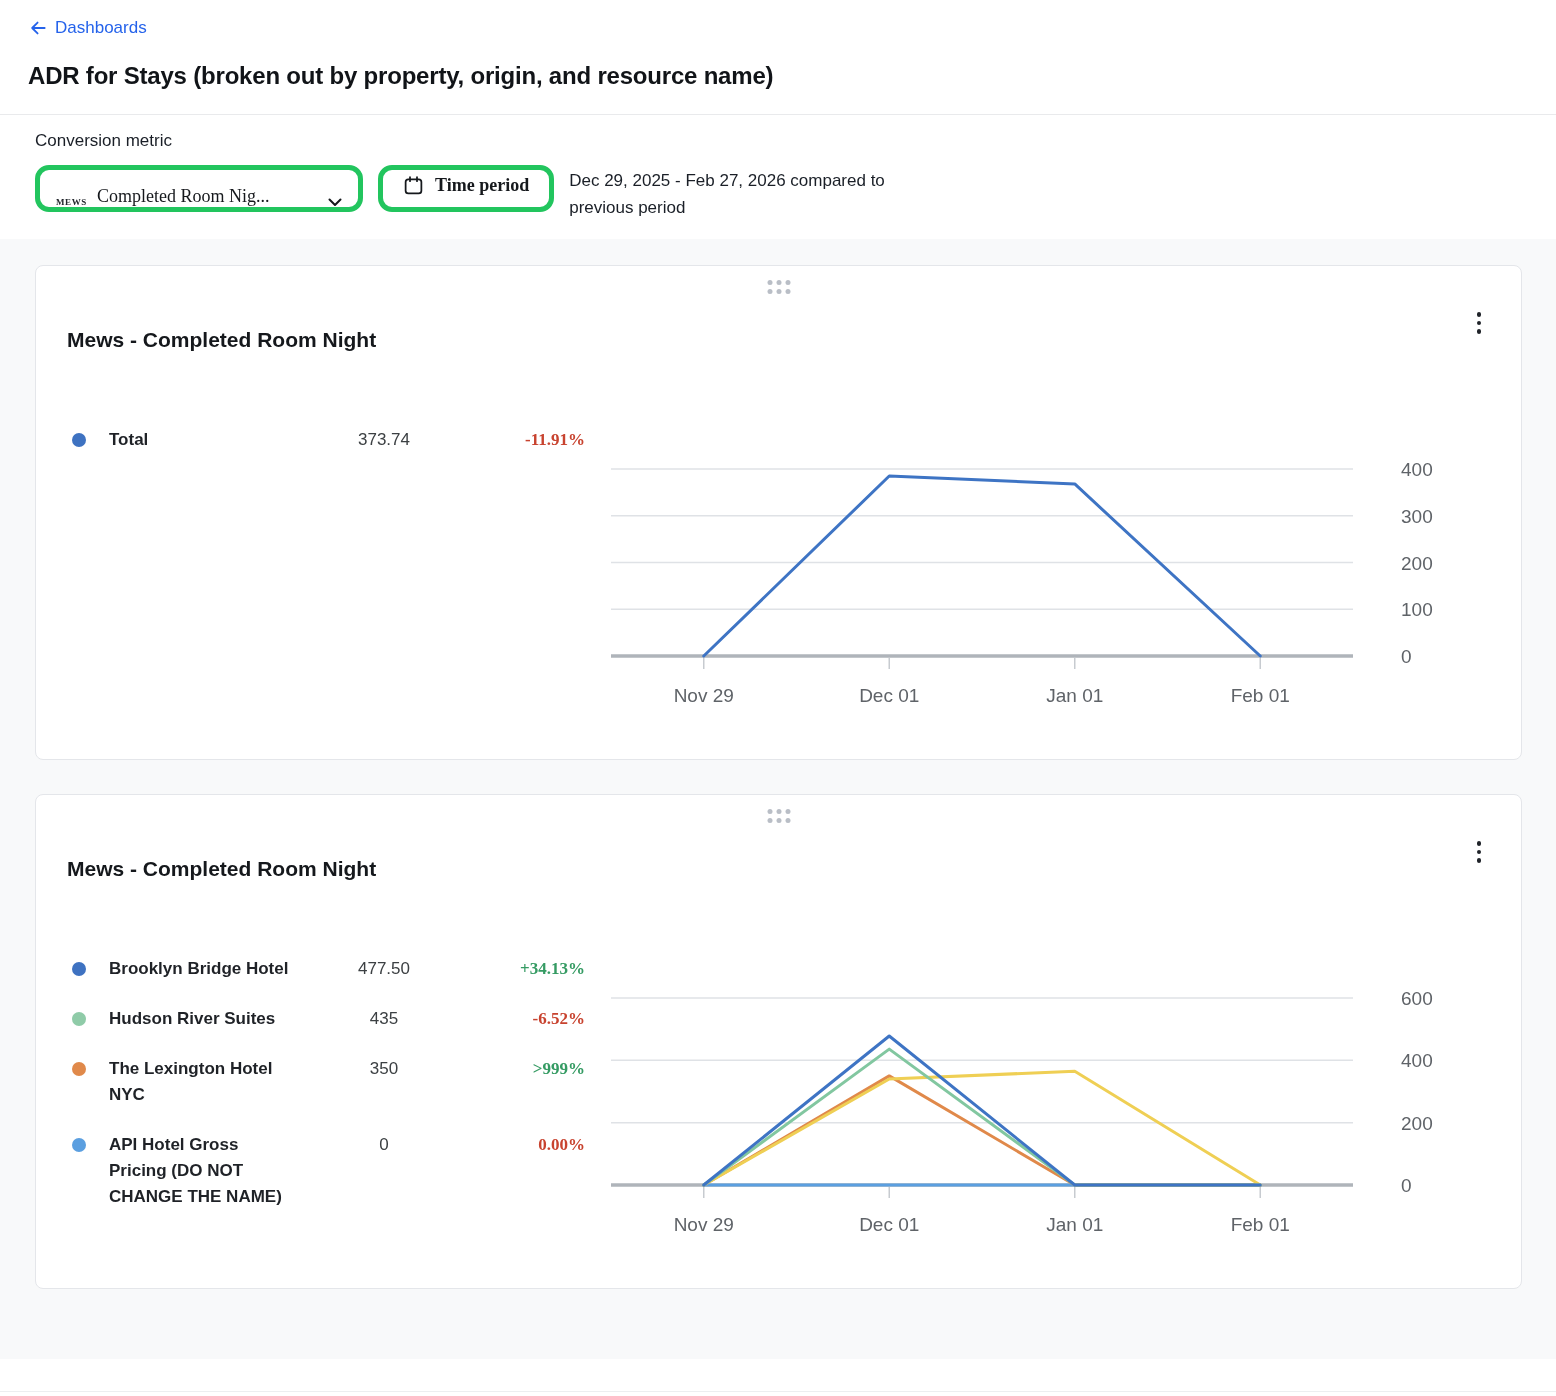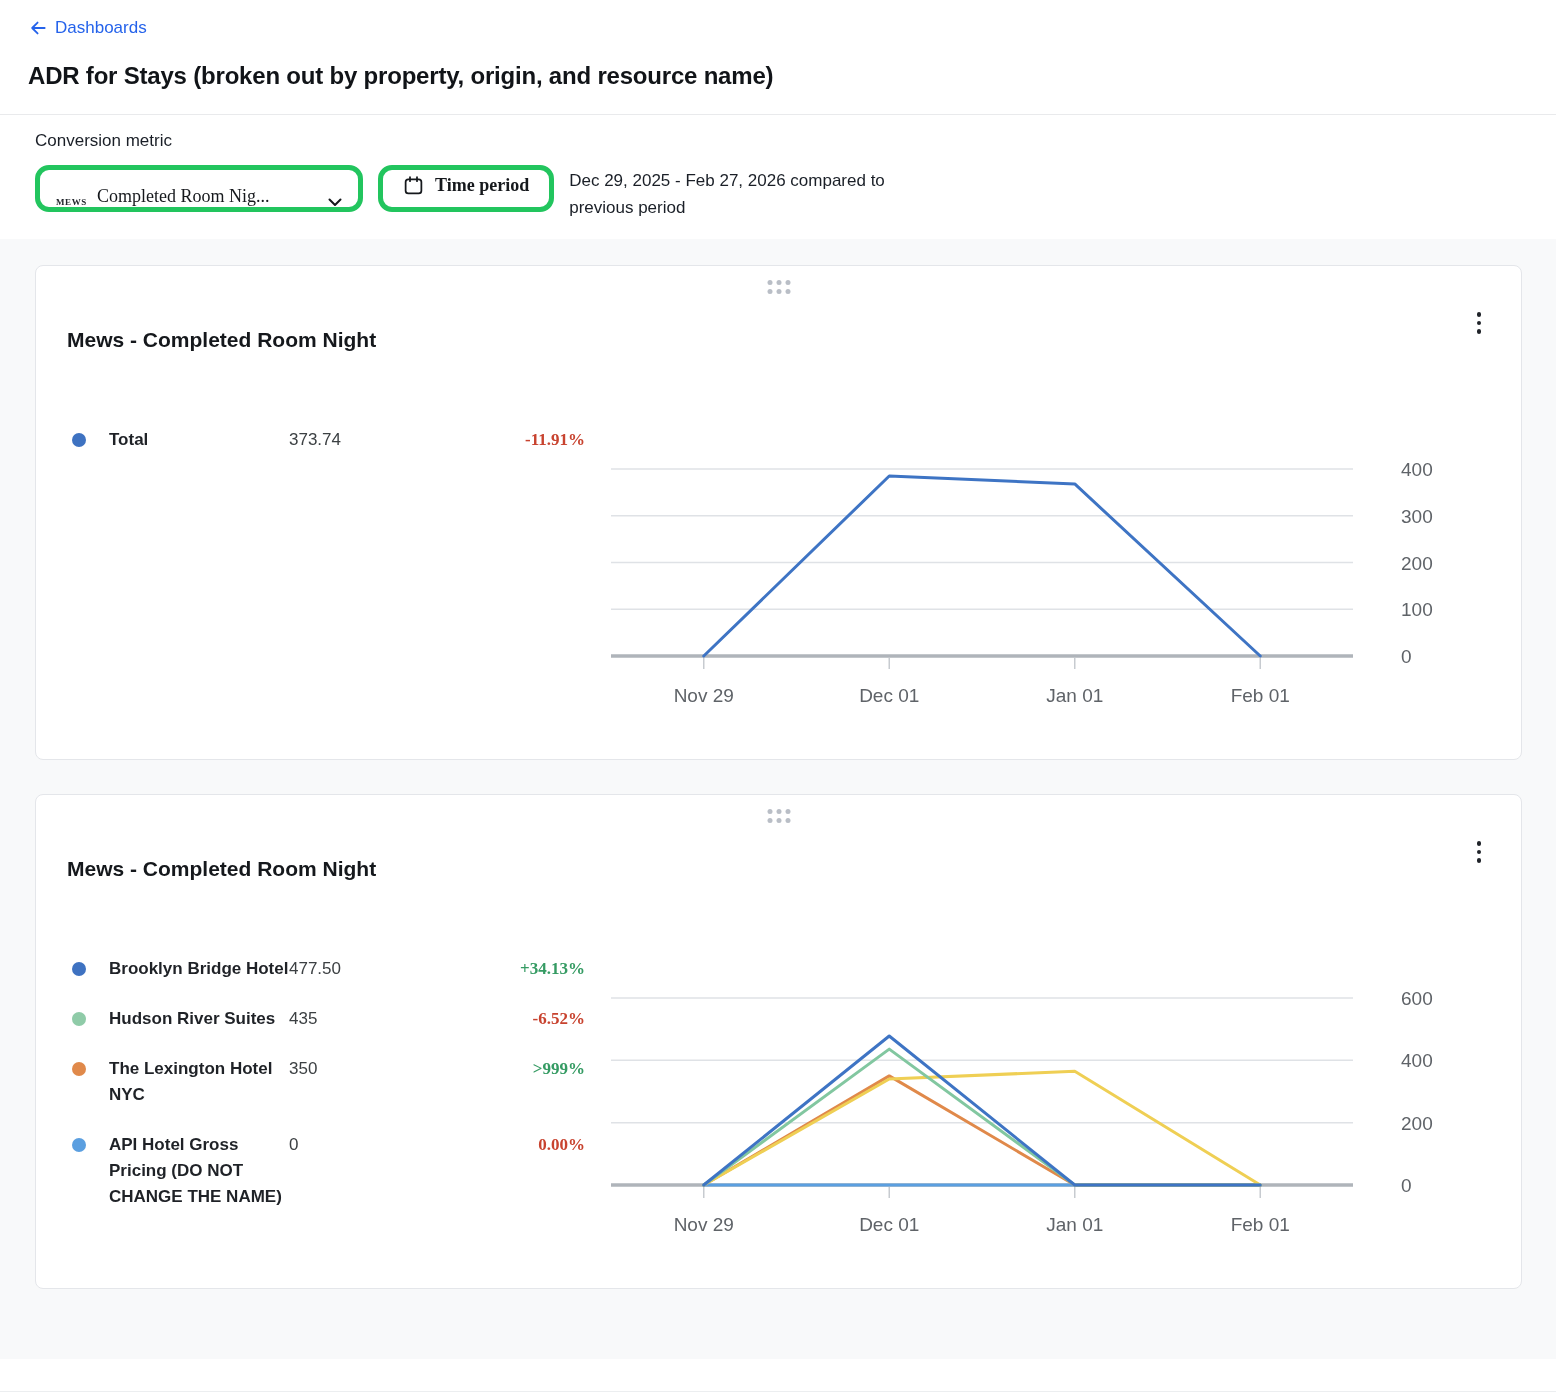--- a/index.html
+++ b/index.html
@@ -68,21 +68,21 @@
   
   .legend { width:518px; padding-top:2px; }
   .legend-row {
     display:grid; grid-template-columns:42px 180px 190px 106px;
     margin-bottom:24px; cursor:pointer;
   }
   .legend-row .dot {
     width:14px; height:14px; border-radius:50%; margin-top:6px; margin-left:5px;
   }
   .legend-row .lname { font-size:17px; font-weight:600; line-height:26px; color:#1f2227; }
-  .legend-row .lvalue { font-size:17px; line-height:26px; color:#3c4043; text-align:left; }
+  .legend-row .lvalue { font-size:17px; line-height:26px; color:#3c4043; text-align:center; }
   .legend-row .lchange { font-size:17px; font-weight:700; line-height:26px; text-align:right;font-family:Liberation Serif, serif; }
   
   .chart { width:880px; flex:none; }
   svg { font-family:"Liberation Sans", sans-serif; display:block; }
   svg text.ax { font-size:19px; fill:#5f6368; }
   .bottom-strip {
     position:absolute; left:0; right:0; bottom:0; height:5px;
     background:#ffffff; border-top:1px solid #eceef0;
   }
 </style>

